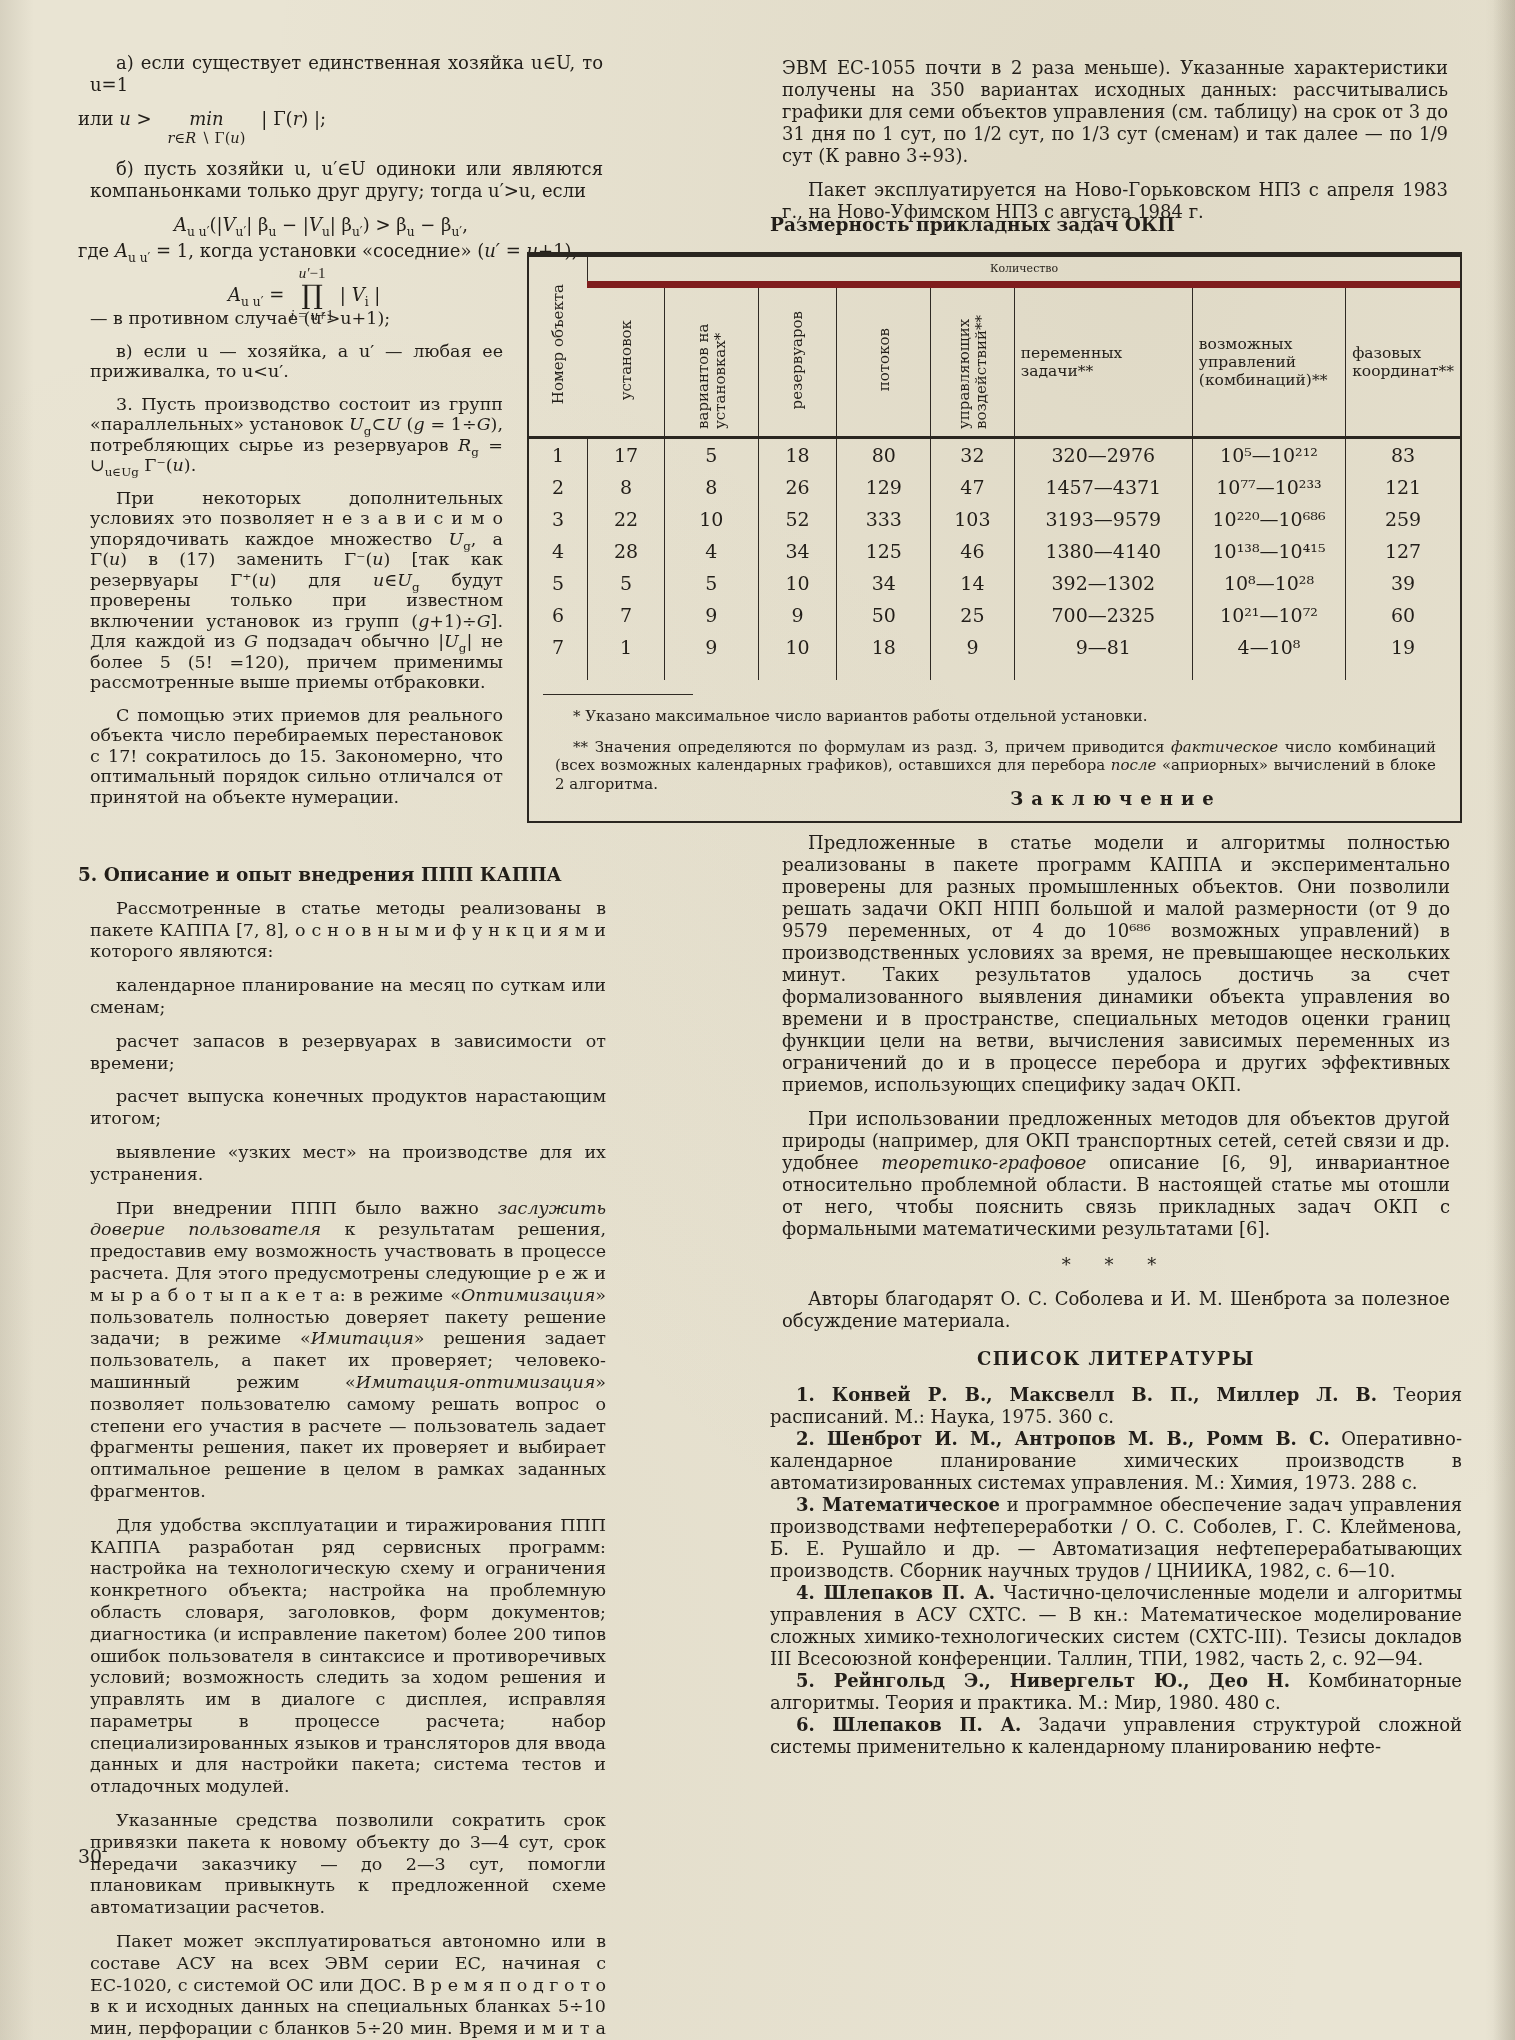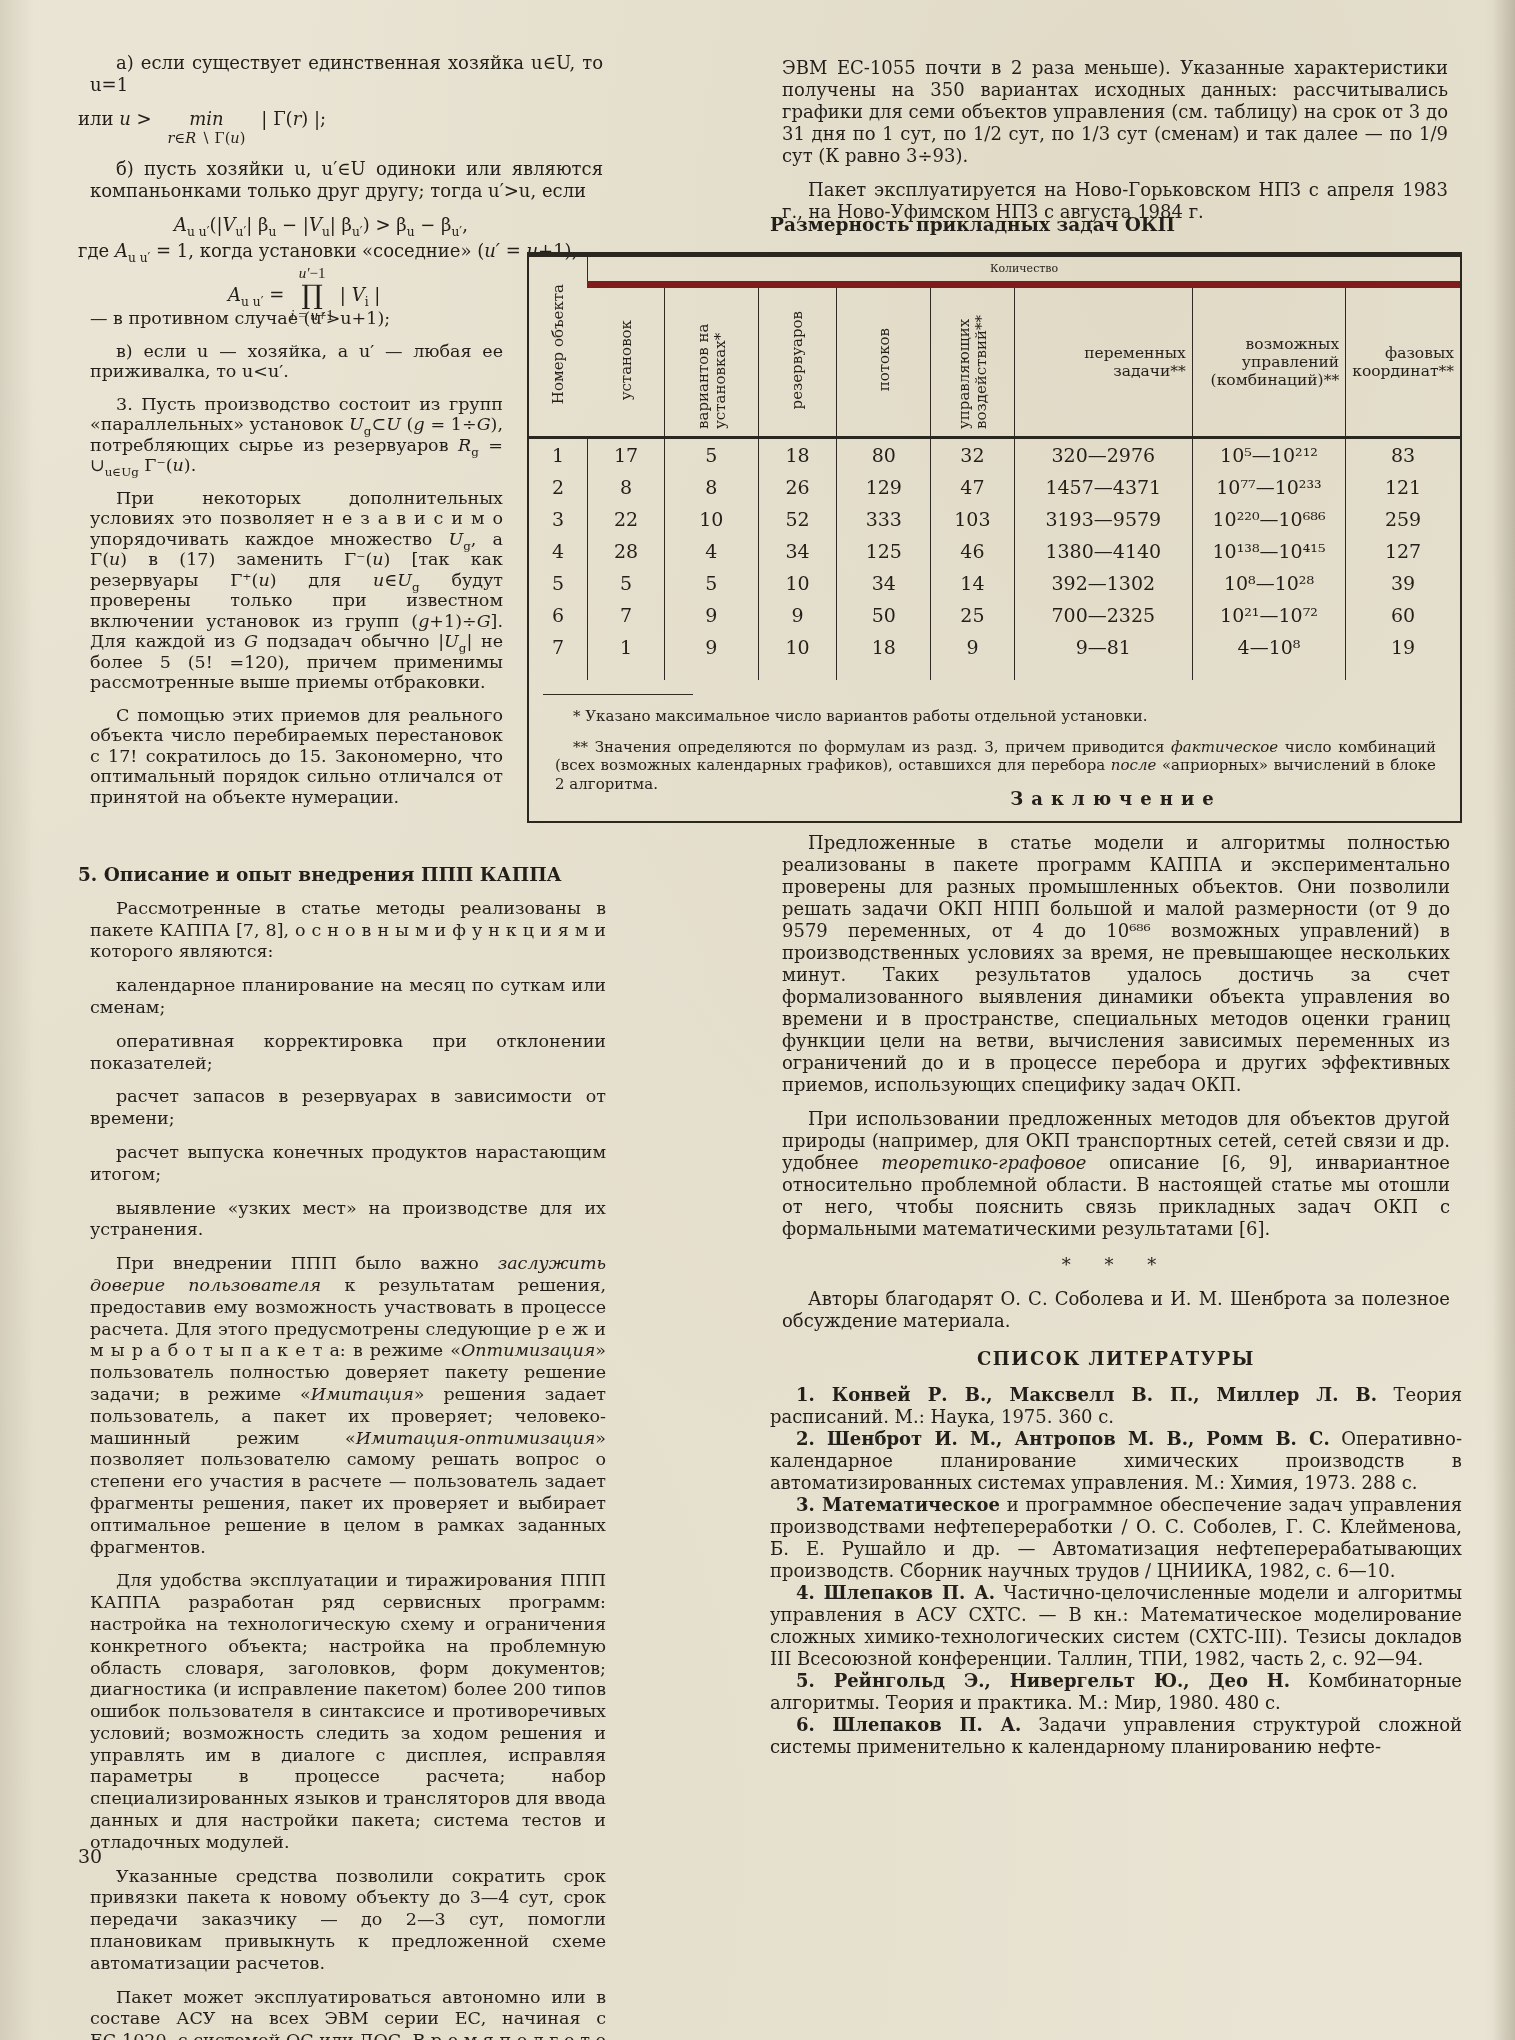--- a/index.html
+++ b/index.html
@@ -44,21 +44,21 @@
   
   #table-title{left:770px;top:214px;font-weight:bold;font-size:18.5px;}
   #table-box{left:527px;top:252px;width:931px;border:2px solid #2a2620;border-top:5px solid #2a2620;}
   #dim-table{width:100%;border-collapse:collapse;}
   #dim-table th,#dim-table td{border-left:1px solid #2f2a24;}
   #dim-table th:first-child,#dim-table td:first-child{border-left:none;}
   #dim-table th{font-weight:normal;}
   .th-group{font-size:11px;padding:5px 0 6px;border-bottom:7px solid #7f1d1d;text-align:center;}
   .th-rot{height:146px;border-bottom:3px solid #2a2620;vertical-align:middle;text-align:center;}
   .th-rot .rv{writing-mode:vertical-rl;transform:rotate(180deg);display:inline-block;font-size:15px;line-height:16.5px;max-height:138px;text-align:left;}
-  .th-h{font-size:15.5px;line-height:18px;padding:4px 6px;border-bottom:3px solid #2a2620;vertical-align:middle;text-align:right;}
+  .th-h{font-size:15.5px;line-height:18px;padding:4px 6px;border-bottom:3px solid #2a2620;vertical-align:middle;text-align:left;}
   #dim-table tbody td{text-align:center;font-size:19px;padding:5px 2px;}
   #dim-table tbody tr:last-child td{padding-bottom:22px;}
   #table-foot{margin-top:14px;padding:0 12px 16px 14px;font-size:15px;line-height:18.5px;}
   .footrule{width:150px;border-top:1px solid #2f2a24;margin:0 0 8px 0;}
   #table-foot p{text-indent:18px;}
   #page-num{left:78px;top:1845px;font-size:19px;}
   .ref{margin:0;}
   .ref b{font-weight:bold;}
   #edge-shade{right:0;top:0;width:22px;height:2040px;background:linear-gradient(270deg,rgba(70,60,40,0.16),rgba(0,0,0,0));}
 </style>
@@ -94,21 +94,20 @@
   <p>в) если u — хозяйка, а u′ — любая ее приживалка, то u&lt;u′.</p>
   <p><span>3. Пусть производство состоит из групп «параллельных» установок </span><span class="it">U</span><sub>g</sub><span>⊂</span><span class="it">U</span><span> (</span><span class="it">g</span><span> = 1÷</span><span class="it">G</span><span>), потребляющих сырье из резервуаров </span><span class="it">R</span><sub>g</sub><span> = ∪</span><sub>u∈Ug</sub><span> Γ⁻(</span><span class="it">u</span><span>).</span></p>
   <p><span>При некоторых дополнительных условиях это позволяет н е з а в и с и м о  упорядочивать каждое множество </span><span class="it">U</span><sub>g</sub><span>, а Γ(</span><span class="it">u</span><span>) в (17) заменить Γ⁻(</span><span class="it">u</span><span>) [так как резервуары Γ⁺(</span><span class="it">u</span><span>) для </span><span class="it">u</span><span>∈</span><span class="it">U</span><sub>g</sub><span> будут проверены только при известном включении установок из групп (</span><span class="it">g</span><span>+1)÷</span><span class="it">G</span><span>]. Для каждой из </span><span class="it">G</span><span> подзадач обычно |</span><span class="it">U</span><sub>g</sub><span>| не более 5 (5! =120), причем применимы рассмотренные выше приемы отбраковки.</span></p>
   <p>С помощью этих приемов для реального объекта число перебираемых перестановок с 17! сократилось до 15. Закономерно, что оптимальный порядок сильно отличался от принятой на объекте нумерации.</p>
 </div>
 
 <div id="left-full" class="block">
   <p class="h-sect">5. Описание и опыт внедрения ППП КАППА</p>
   <p>Рассмотренные в статье методы реализованы в пакете КАППА [7, 8], о с н о в н ы м и  ф у н к ц и я м и  которого являются:</p>
   <p>календарное планирование на месяц по суткам или сменам;</p>
-  <p>оперативная корректировка при отклонении показателей;</p>
   <p>расчет запасов в резервуарах в зависимости от времени;</p>
   <p>расчет выпуска конечных продуктов нарастающим итогом;</p>
   <p>выявление «узких мест» на производстве для их устранения.</p>
   <p><span>При внедрении ППП было важно </span><span class="it">заслужить доверие пользователя</span><span> к результатам решения, предоставив ему возможность участвовать в процессе расчета. Для этого предусмотрены следующие р е ж и м ы  р а б о т ы  п а к е т а: в режиме «</span><span class="it">Оптимизация</span><span>» пользователь полностью доверяет пакету решение задачи; в режиме «</span><span class="it">Имитация</span><span>» решения задает пользователь, а пакет их проверяет; человеко-машинный режим «</span><span class="it">Имитация-оптимизация</span><span>» позволяет пользователю самому решать вопрос о степени его участия в расчете — пользователь задает фрагменты решения, пакет их проверяет и выбирает оптимальное решение в целом в рамках заданных фрагментов.</span></p>
   <p>Для удобства эксплуатации и тиражирования ППП КАППА разработан ряд сервисных программ: настройка на технологическую схему и ограничения конкретного объекта; настройка на проблемную область словаря, заголовков, форм документов; диагностика (и исправление пакетом) более 200 типов ошибок пользователя в синтаксисе и противоречивых условий; возможность следить за ходом решения и управлять им в диалоге с дисплея, исправляя параметры в процессе расчета; набор специализированных языков и трансляторов для ввода данных и для настройки пакета; система тестов и отладочных модулей.</p>
   <p>Указанные средства позволили сократить срок привязки пакета к новому объекту до 3—4 сут, срок передачи заказчику — до 2—3 сут, помогли плановикам привыкнуть к предложенной схеме автоматизации расчетов.</p>
   <p>Пакет может эксплуатироваться автономно или в составе АСУ на всех ЭВМ серии ЕС, начиная с ЕС-1020, с системой ОС или ДОС. В р е м я  п о д г о т о в к и  исходных данных на специальных бланках 5÷10 мин, перфорации с бланков 5÷20 мин. Время и м и т а ц и и  в зависимости от размерности 0,02÷0,5 мин, п е р е б о р а  до первого близкого к оптимуму решения на ЭВМ ЕС—1033 0,2÷12 мин. (время на ЭВМ ЕС-1020 для тех же задач оказалось в 7—8 раз больше, а на</p>
 </div>
 
 <div id="right-top" class="block">

